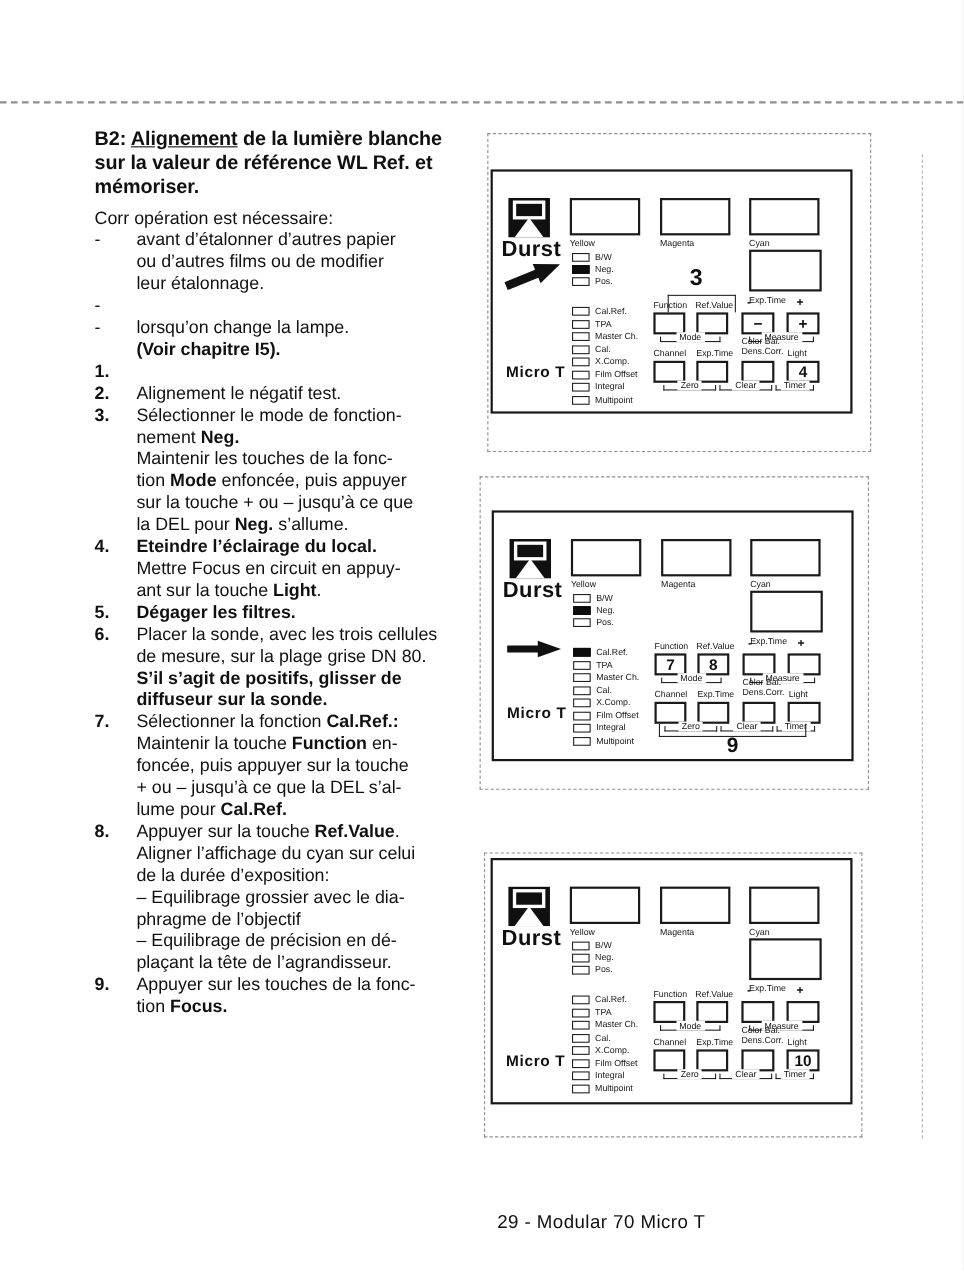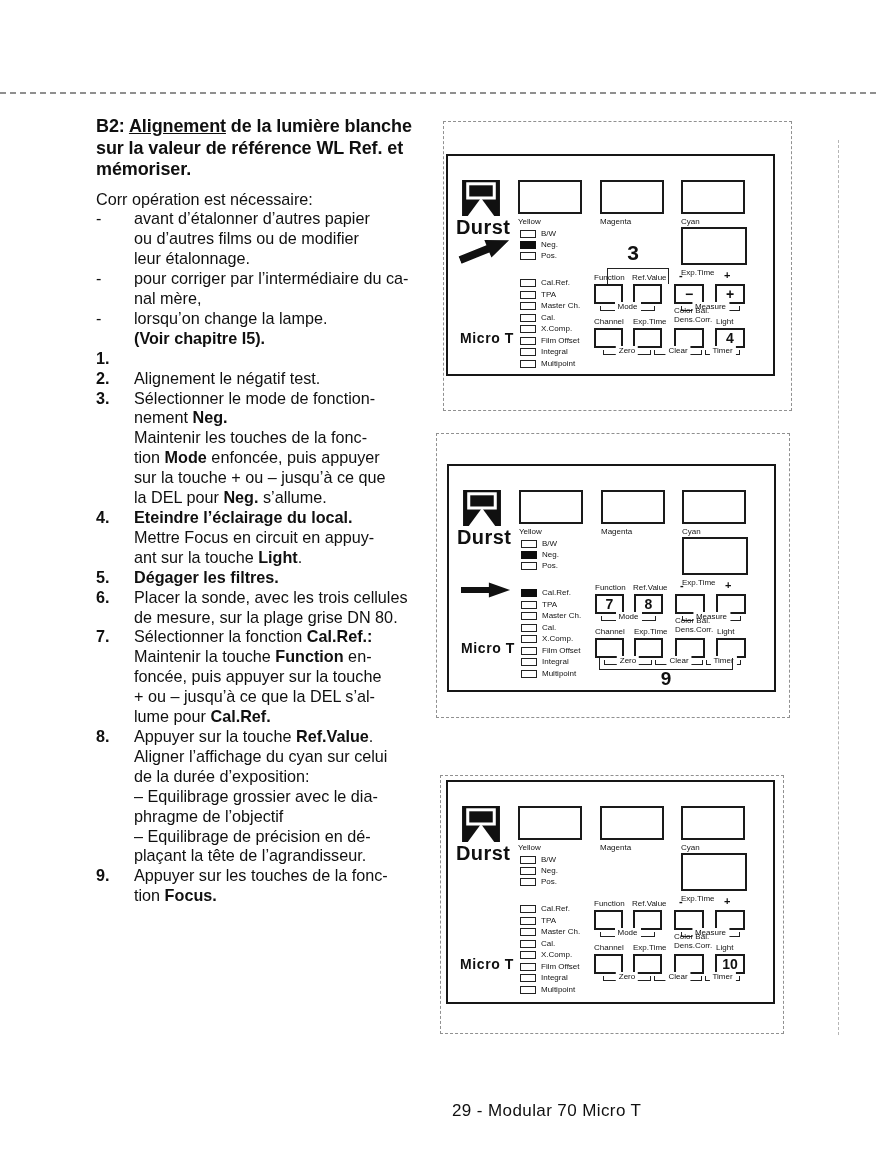--- a/index.html
+++ b/index.html
@@ -2,21 +2,21 @@
 <html><head>
 <meta charset="utf-8">
 <style>
   html,body{margin:0;padding:0;background:#e8e8e8}
   .page{position:relative;width:876px;height:1166px;background:#ffffff;overflow:hidden;
         font-family:"Liberation Sans",sans-serif;color:#101010;margin:0 auto}
   .top-rule{position:absolute;left:0;top:92px;width:876px;height:0;border-top:2px dashed #8f8f8f}
   .right-rule{position:absolute;left:838px;top:140px;height:895px;width:0;border-left:1px dashed #b5b5b5}
 
   
-  .article{position:absolute;left:96px;top:116px;width:360px}
+  .article{position:absolute;left:86px;top:116px;width:360px}
   .heading{font-size:18px;font-weight:bold;line-height:21.5px;letter-spacing:-0.1px}
   .intro{margin-top:9px}
   .article,.list-row,.intro{font-size:16.2px;line-height:19.9px}
   .segs{white-space:pre-line}
   .b{font-weight:bold}
   .u{text-decoration:underline}
   .list-row{display:flex;align-items:flex-start}
   .marker{width:38px;flex:none}
   .content{flex:1}
   .footer{position:absolute;left:452px;top:1101px;font-size:17px;letter-spacing:0.4px;white-space:nowrap}
@@ -55,22 +55,20 @@
     <div class="intro">Corr opération est nécessaire:</div>
     <div id="dash-list">
         <div class="list-row">
           <div class="marker">-</div>
           <div class="content segs"><span>avant d’étalonner d’autres papier
 ou d’autres films ou de modifier
 leur étalonnage.</span></div>
         </div>
         <div class="list-row">
           <div class="marker">-</div>
-          <div class="content segs"><span>pour corriger par l’intermédiaire du ca-
-nal mère,</span></div>
         </div>
         <div class="list-row">
           <div class="marker">-</div>
           <div class="content segs"><span>lorsqu’on change la lampe.
 </span><span class="b">(Voir chapitre I5).</span></div>
         </div>
       </div>
     <div id="num-list">
         <div class="list-row">
           <div class="marker b">1.</div>
@@ -95,21 +93,22 @@
 ant sur la touche </span><span class="b">Light</span><span>.</span></div>
         </div>
         <div class="list-row">
           <div class="marker b">5.</div>
           <div class="content segs"><span class="b">Dégager les filtres.</span></div>
         </div>
         <div class="list-row">
           <div class="marker b">6.</div>
           <div class="content segs"><span>Placer la sonde, avec les trois cellules
 de mesure, sur la plage grise DN 80.
-</span></div>
+</span><span class="b">S’il s’agit de positifs, glisser de
+diffuseur sur la sonde.</span></div>
         </div>
         <div class="list-row">
           <div class="marker b">7.</div>
           <div class="content segs"><span>Sélectionner la fonction </span><span class="b">Cal.Ref.:</span><span>
 Maintenir la touche </span><span class="b">Function</span><span> en-
 foncée, puis appuyer sur la touche
 + ou – jusqu’à ce que la DEL s’al-
 lume pour </span><span class="b">Cal.Ref.</span></div>
         </div>
         <div class="list-row">

